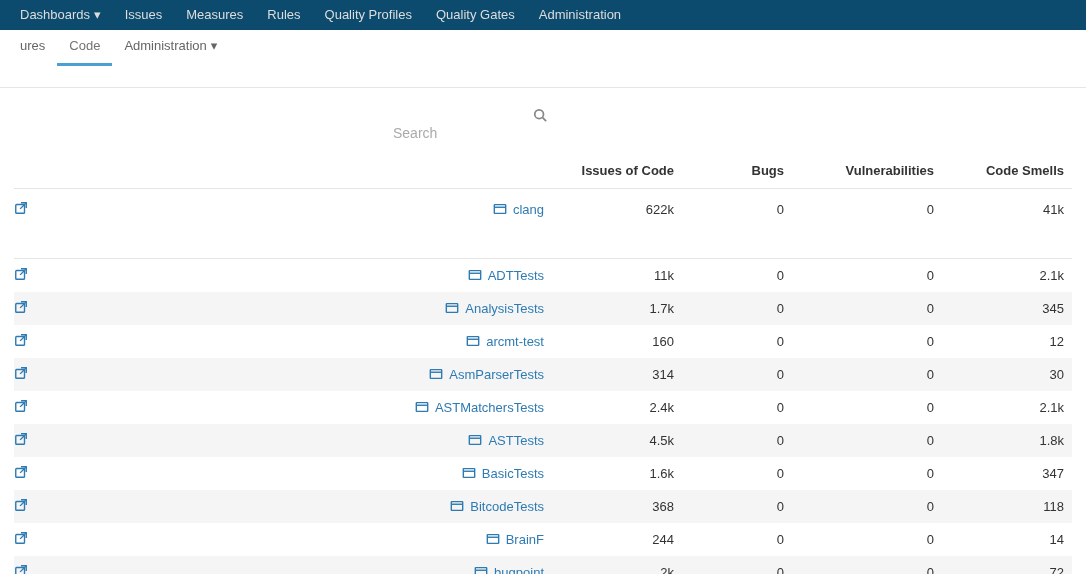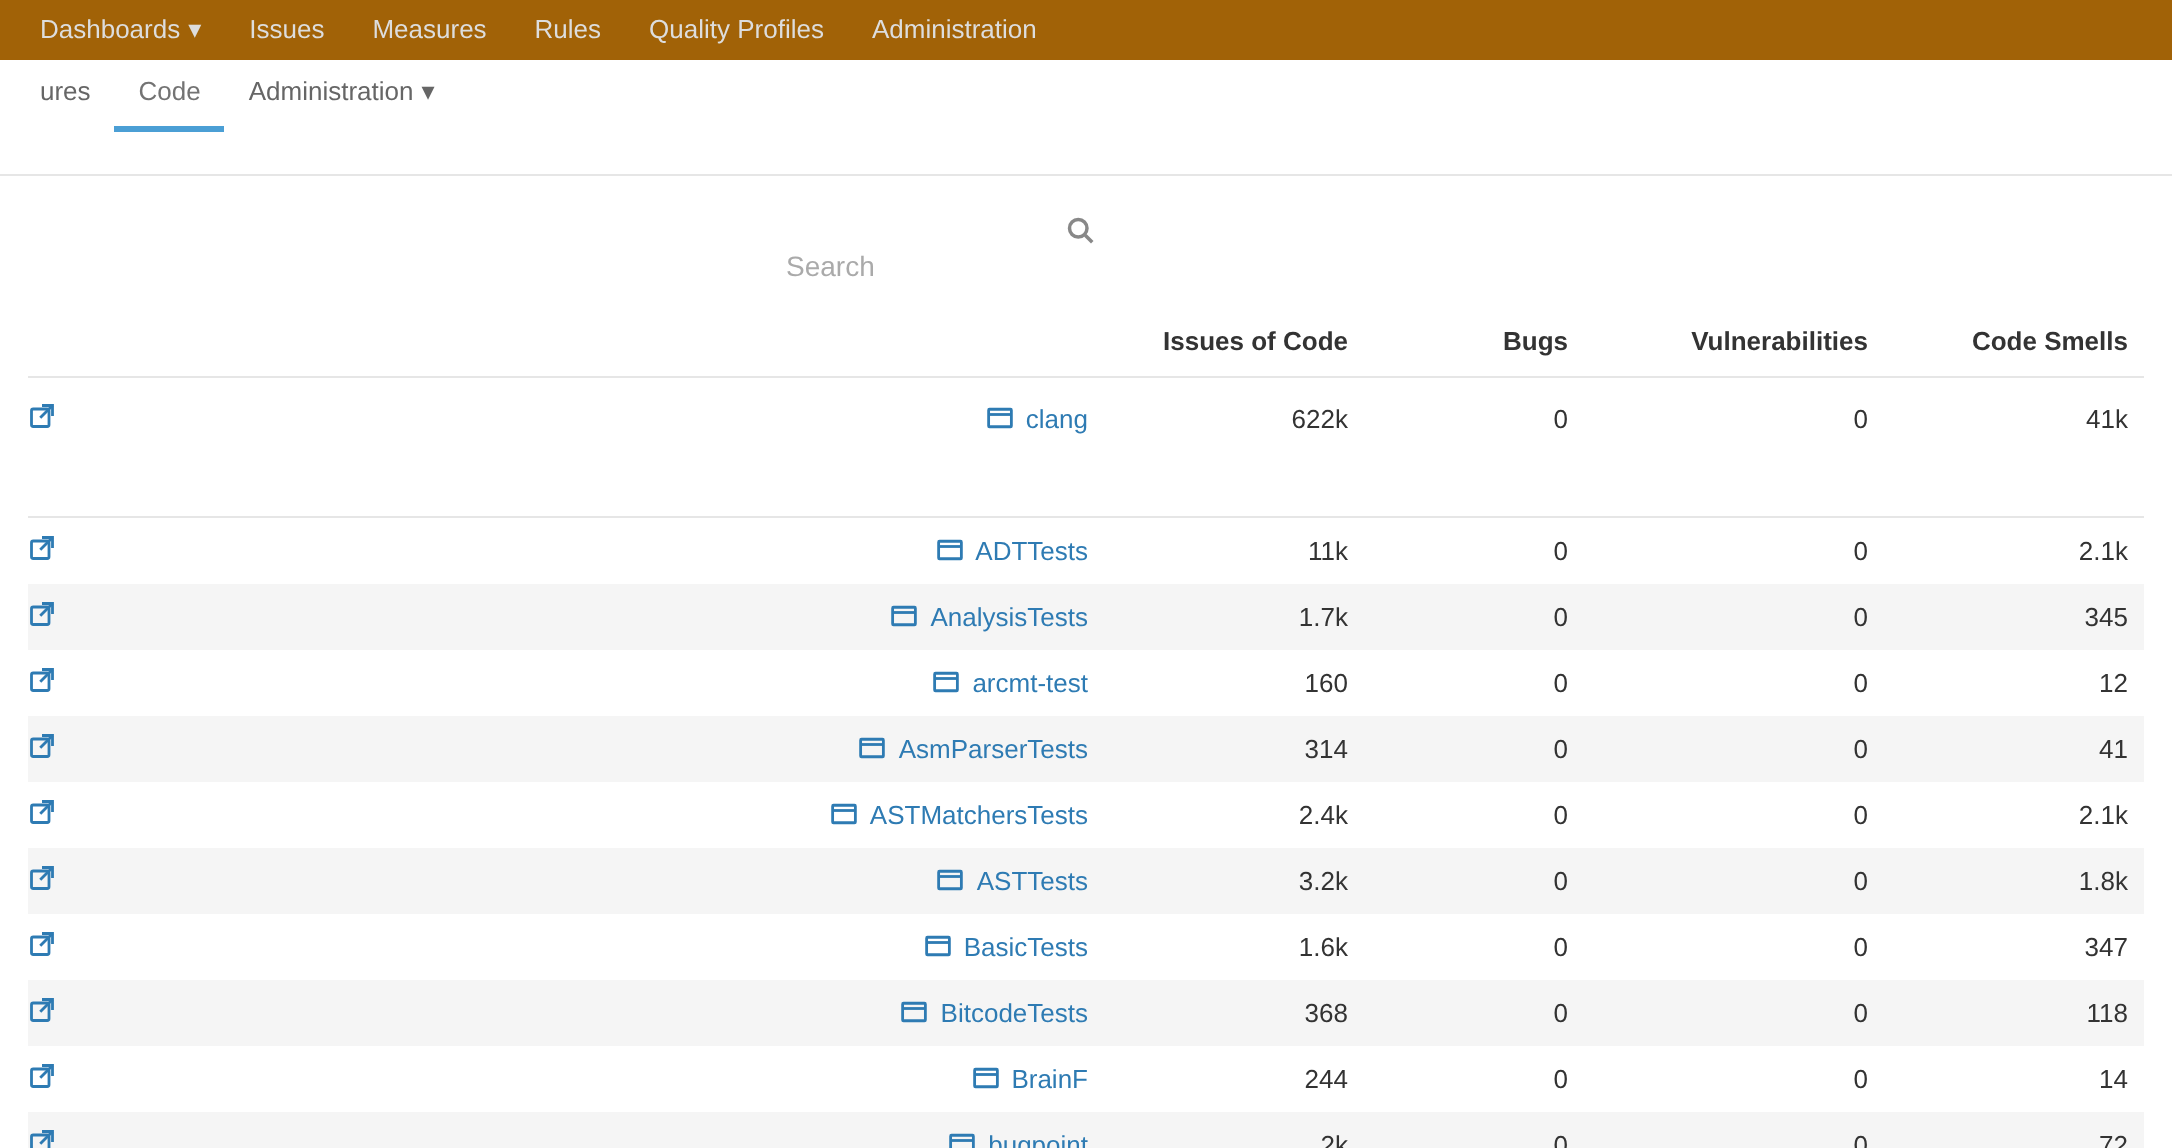--- a/index.html
+++ b/index.html
@@ -1,17 +1,17 @@
 <!DOCTYPE html>
 <html><head>
 <meta charset="utf-8">
 <style>
 * { margin: 0; padding: 0; box-sizing: border-box; }
 body { font-family: -apple-system, BlinkMacSystemFont, "Segoe UI", Helvetica, Arial, sans-serif; font-size: 13px; color: #333; background: #fff; width: 1086px; }
-.topnav { background: #a16207; color: #ddd; height: 30px; display: flex; align-items: center; padding: 0 8px; }
+.topnav { background: #0c4a6e; color: #ddd; height: 30px; display: flex; align-items: center; padding: 0 8px; }
 .topnav a { color: #ddd; text-decoration: none; padding: 0 12px; font-size: 13px; line-height: 30px; display: inline-flex; align-items: center; }
 .caret-down { margin-left: 4px; }
 .subnav { border-bottom: 1px solid #e6e6e6; height: 58px; display: flex; align-items: flex-start; padding: 0 8px; }
 .subnav a { color: #666; text-decoration: none; padding: 8px 12px 10px; font-size: 13px; display: inline-flex; align-items: center; border-bottom: 3px solid transparent; }
 .subnav a.active { color: #737373; border-bottom-color: #4b9fd5; }
 .search-bar { padding: 20px 14px 12px; display: flex; align-items: center; flex-direction: column; }
 .search-bar .sicon { color: #888; font-size: 14px; margin-right: 6px; }
 .search-bar input { border: none; outline: none; font-size: 14px; color: #333; width: 300px; }
 .search-bar input::placeholder { color: #aaa; }
 .table-wrap { padding: 0 14px; }
@@ -40,20 +40,21 @@
 
 <div class="topnav">
   <a href="#">
       <span>Dashboards</span>
       <span class="caret-down">▾</span>
     </a>
   <a href="#">Issues</a>
   <a href="#">Measures</a>
   <a href="#">Rules</a>
   <a href="#">Quality Profiles</a>
+  <a href="#">Quality Gates</a>
   <a href="#">Administration</a>
 </div>
 
 <div class="subnav">
   <a href="#">ures</a>
   <a href="#" class="active">Code</a>
   <a href="#">
       <span>Administration</span>
       <span class="caret-down"> ▾</span>
     </a>
@@ -178,21 +179,21 @@
             </span></td>
           <td class="name-cell"><span class="qual-icon">
               <svg width="14" height="14" viewBox="0 0 16 16" fill="none" stroke="currentColor" stroke-width="1.6">
                 <rect x="1.5" y="3" width="13" height="10" rx="0.5"></rect>
                 <line x1="1.5" y1="6" x2="14.5" y2="6"></line>
               </svg>
             </span><span class="item-name">AsmParserTests</span></td>
           <td>314</td>
           <td>0</td>
           <td>0</td>
-          <td>41</td>
+          <td>30</td>
         </tr>
         <tr class="zebra">
           <td class="pin-cell"><span class="pin-icon">
               <svg width="14" height="14" viewBox="0 0 16 16" fill="none" stroke="currentColor" stroke-width="1.6">
                 <rect x="2" y="4" width="10" height="10" rx="1"></rect>
                 <path d="M8 2 H14 V8"></path>
                 <path d="M14 2 L7 9"></path>
               </svg>
             </span></td>
           <td class="name-cell"><span class="qual-icon">
@@ -213,21 +214,21 @@
                 <path d="M8 2 H14 V8"></path>
                 <path d="M14 2 L7 9"></path>
               </svg>
             </span></td>
           <td class="name-cell"><span class="qual-icon">
               <svg width="14" height="14" viewBox="0 0 16 16" fill="none" stroke="currentColor" stroke-width="1.6">
                 <rect x="1.5" y="3" width="13" height="10" rx="0.5"></rect>
                 <line x1="1.5" y1="6" x2="14.5" y2="6"></line>
               </svg>
             </span><span class="item-name">ASTTests</span></td>
-          <td>3.2k</td>
+          <td>4.5k</td>
           <td>0</td>
           <td>0</td>
           <td>1.8k</td>
         </tr>
         <tr class="zebra">
           <td class="pin-cell"><span class="pin-icon">
               <svg width="14" height="14" viewBox="0 0 16 16" fill="none" stroke="currentColor" stroke-width="1.6">
                 <rect x="2" y="4" width="10" height="10" rx="1"></rect>
                 <path d="M8 2 H14 V8"></path>
                 <path d="M14 2 L7 9"></path>

